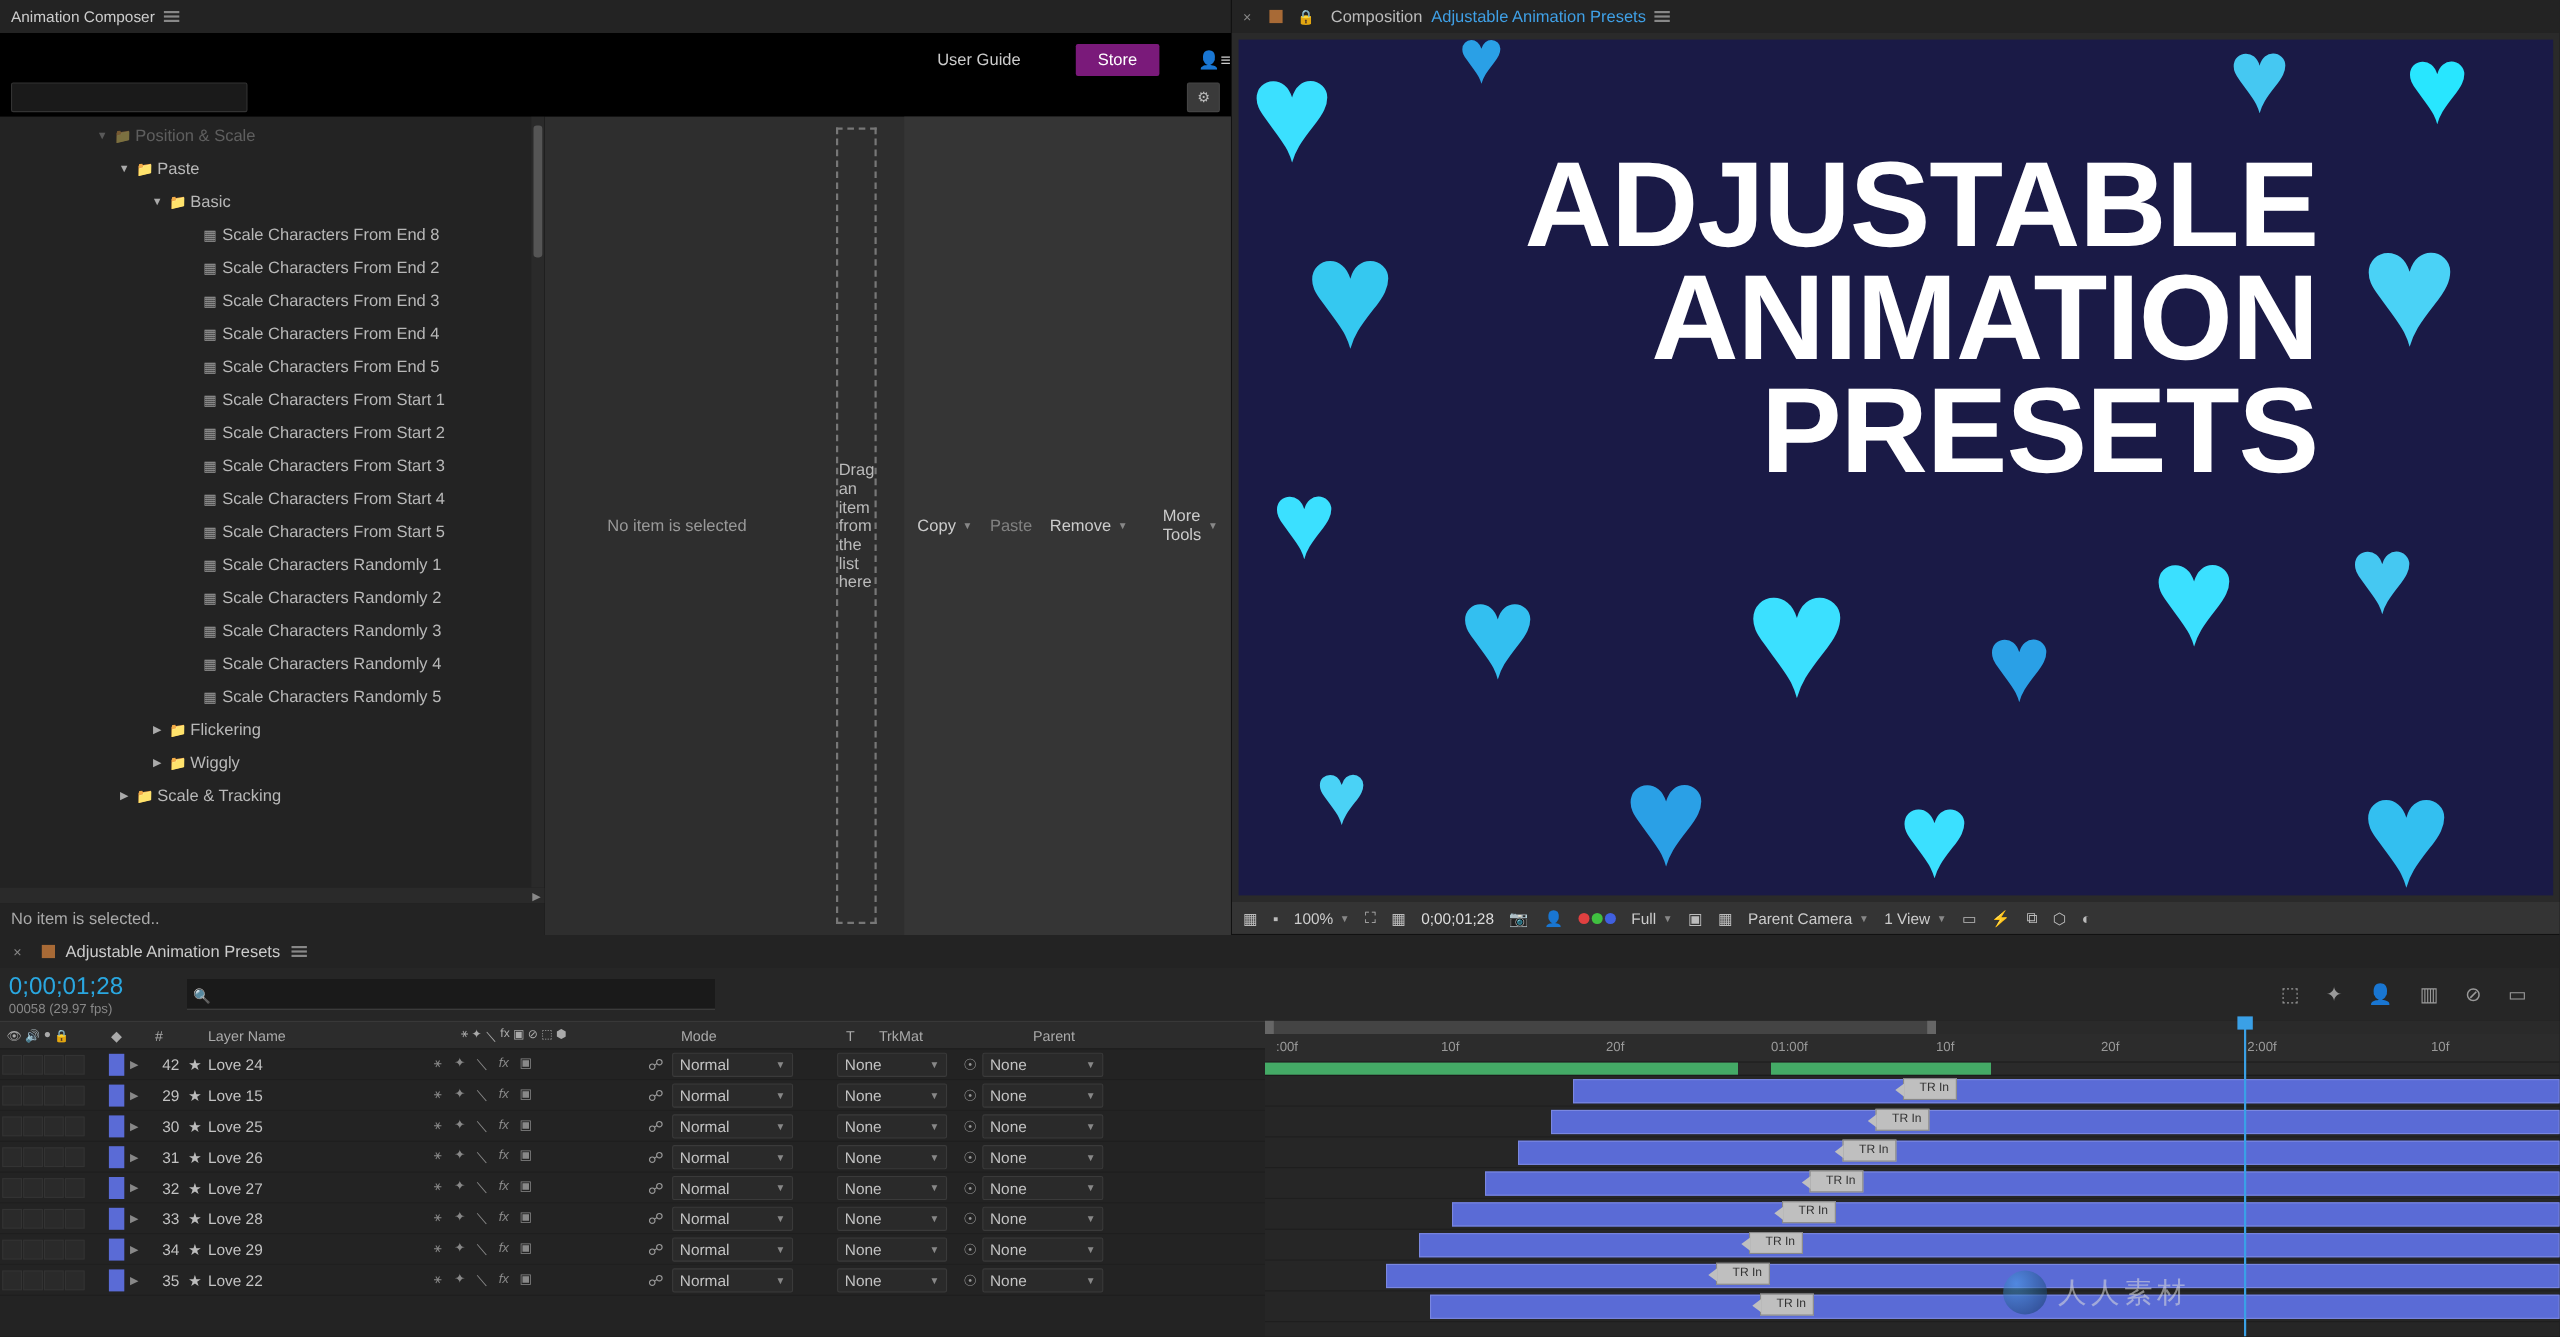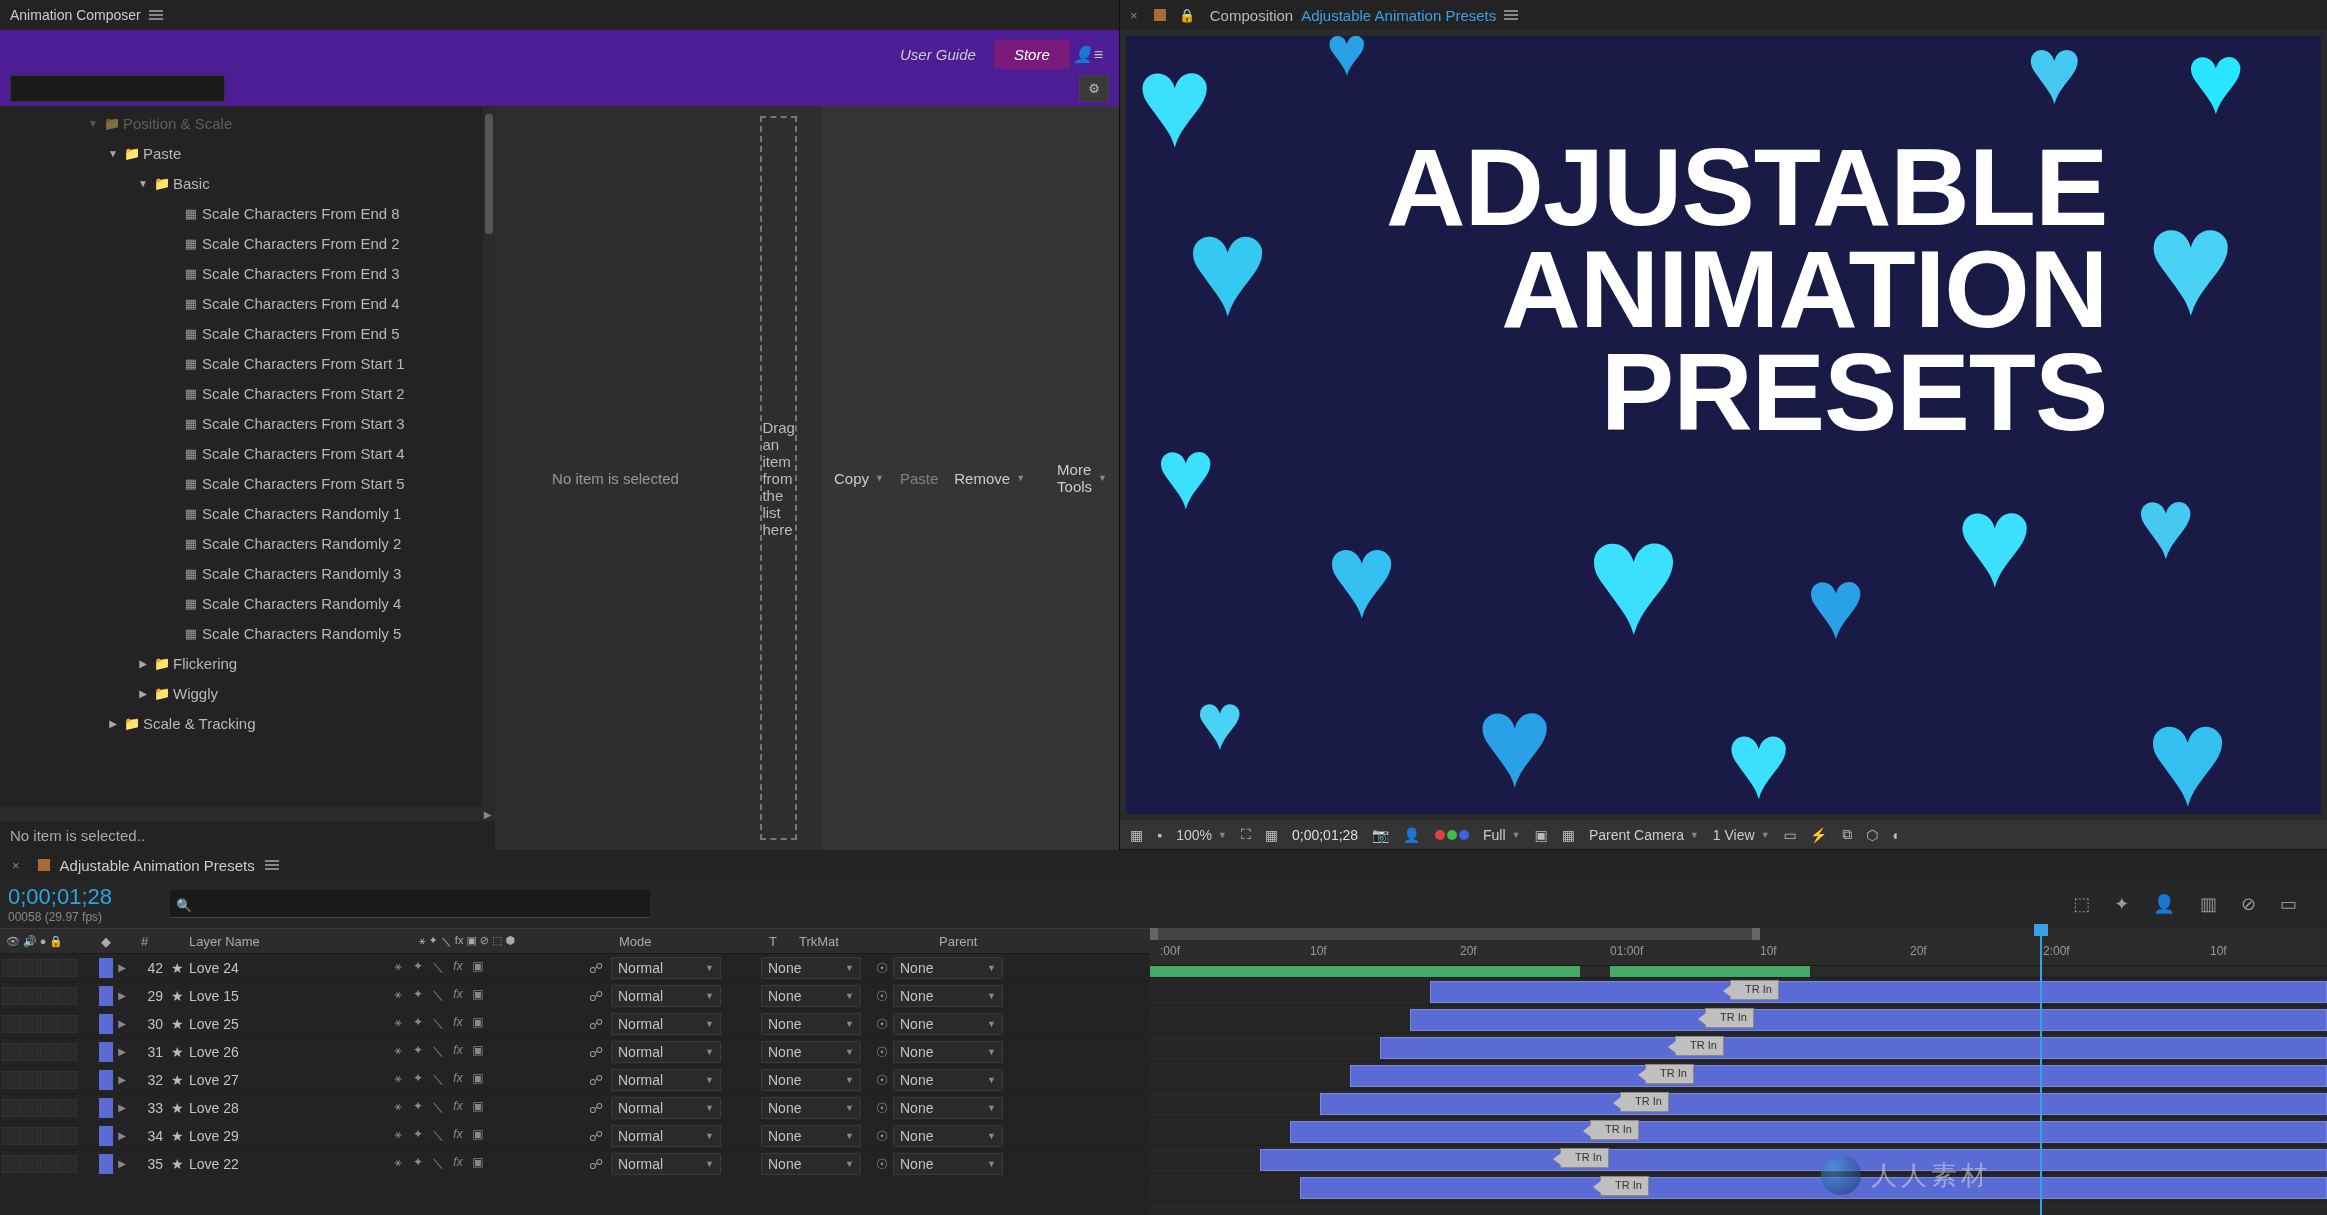--- a/index.html
+++ b/index.html
@@ -1,27 +1,27 @@
 <!DOCTYPE html>
 <html><head>
 <meta charset="utf-8">
 <style>
 * { margin: 0; padding: 0; box-sizing: border-box; font-family: Arial, Helvetica, sans-serif; }
 body { background: #1e1e1e; color: #b3b3b3; font-size: 13px; overflow: hidden; width: 2327px; height: 1215px; }
 
 .app { display: grid; grid-template-columns: 1120px 1207px; grid-template-rows: 850px 365px; }
 
 
-.panel-left { background: #4c1d95; display: flex; flex-direction: column; border-right: 1px solid #111; }
+.panel-left { background: #000000; display: flex; flex-direction: column; border-right: 1px solid #111; }
 .panel-header { display: flex; align-items: center; gap: 8px; padding: 4px 10px; background: #232323; height: 30px; }
 .panel-title { font-size: 14px; color: #ccc; }
 .hamb { display: inline-block; width: 14px; }
 .hamb span { display:block; height:2px; background:#888; margin:2px 0; }
 
-.top-buttons { display:flex; justify-content:flex-end; align-items:center; gap:4px; padding:10px 16px 2px;font-style:italic; }
+.top-buttons { display:flex; justify-content:flex-end; align-items:center; gap:36px; padding:10px 0 2px; }
 .btn-userguide { color:#ccc; padding:6px 14px; font-size:15px; }
 .btn-store { background:#7a1a7a; color:#fff; padding:6px 20px; font-size:15px; border-radius:2px; }
 .icon-user { font-size:16px; color:#ccc; }
 
 .search-row { display:flex; align-items:center; gap:6px; padding:4px 10px; }
 .search-input { flex:1; background:#1a1a1a; border:1px solid #333; padding:5px 8px 5px 28px; color:#bbb; border-radius:2px; position:relative; }
 .search-wrap { flex:1; position:relative; }
 .search-wrap .mag { position:absolute; left:8px; top:6px; color:#888; }
 .gear-btn { background:#3a3a3a; border:1px solid #444; padding:5px 8px; color:#bbb; border-radius:2px; cursor:pointer; }
 

